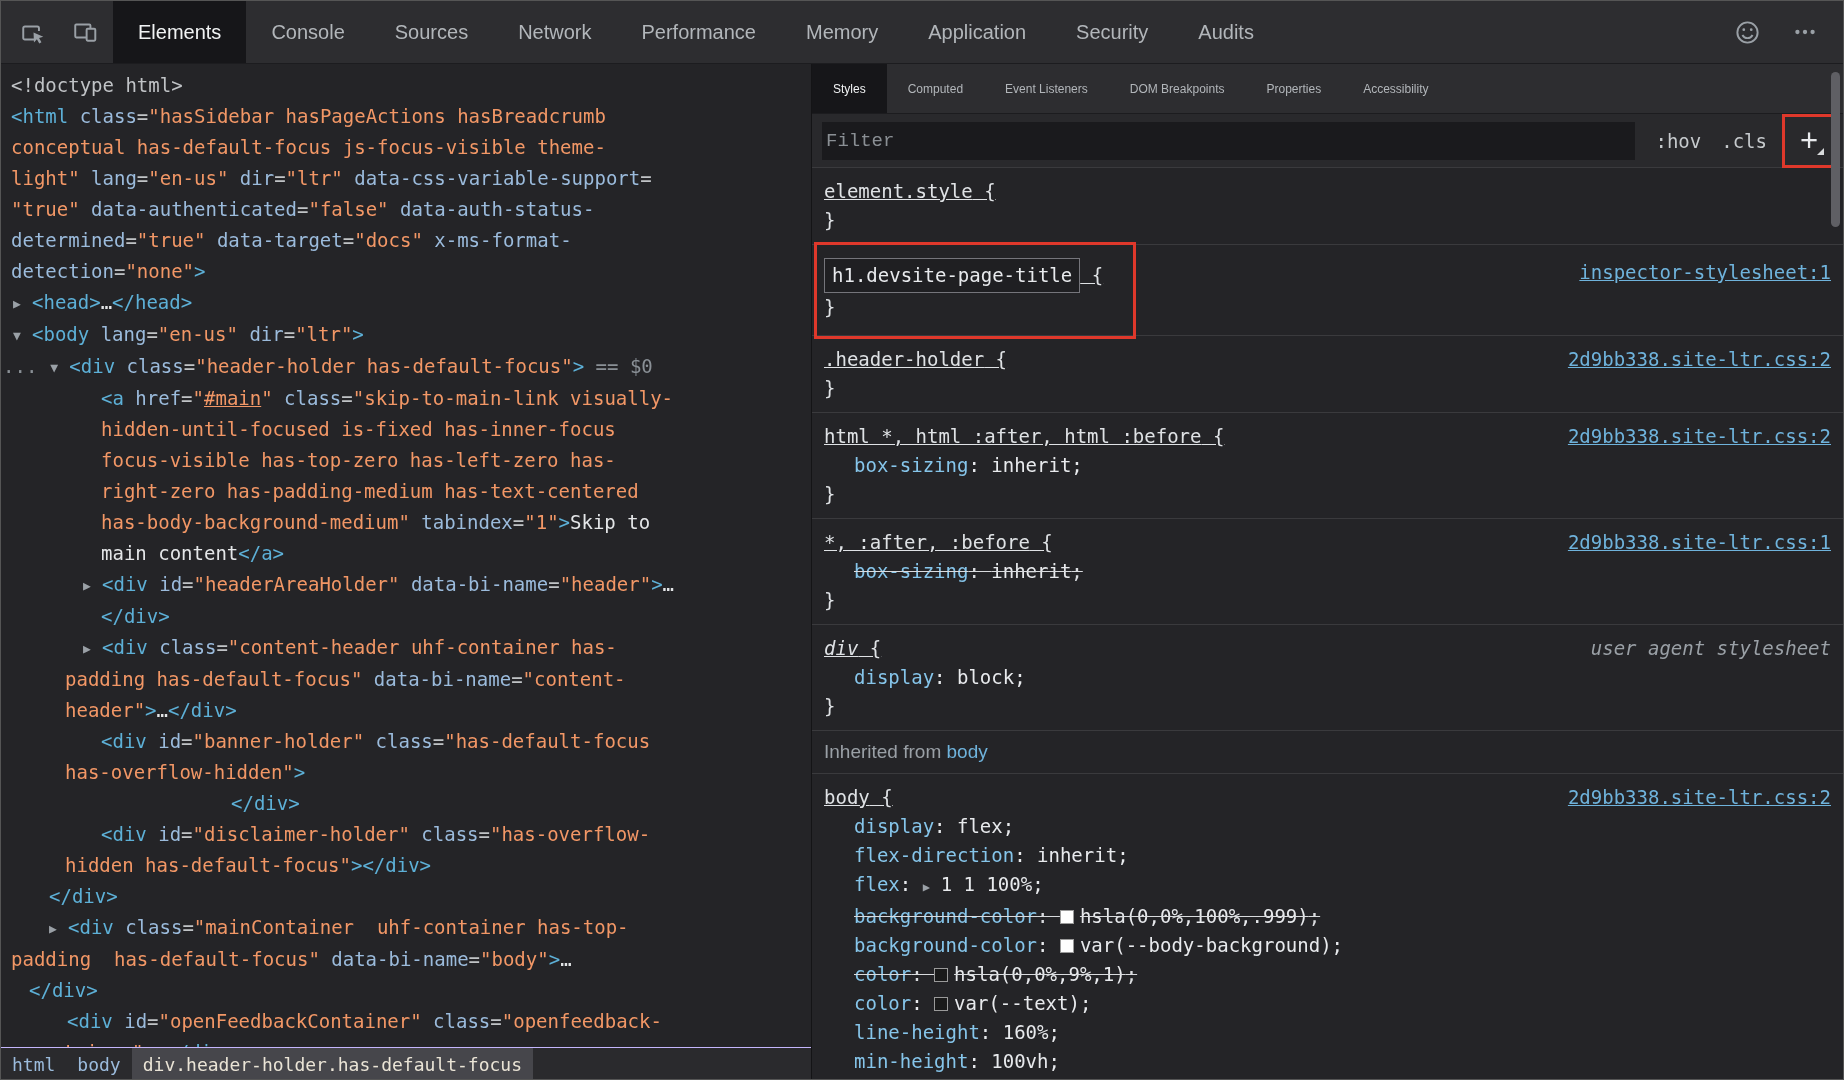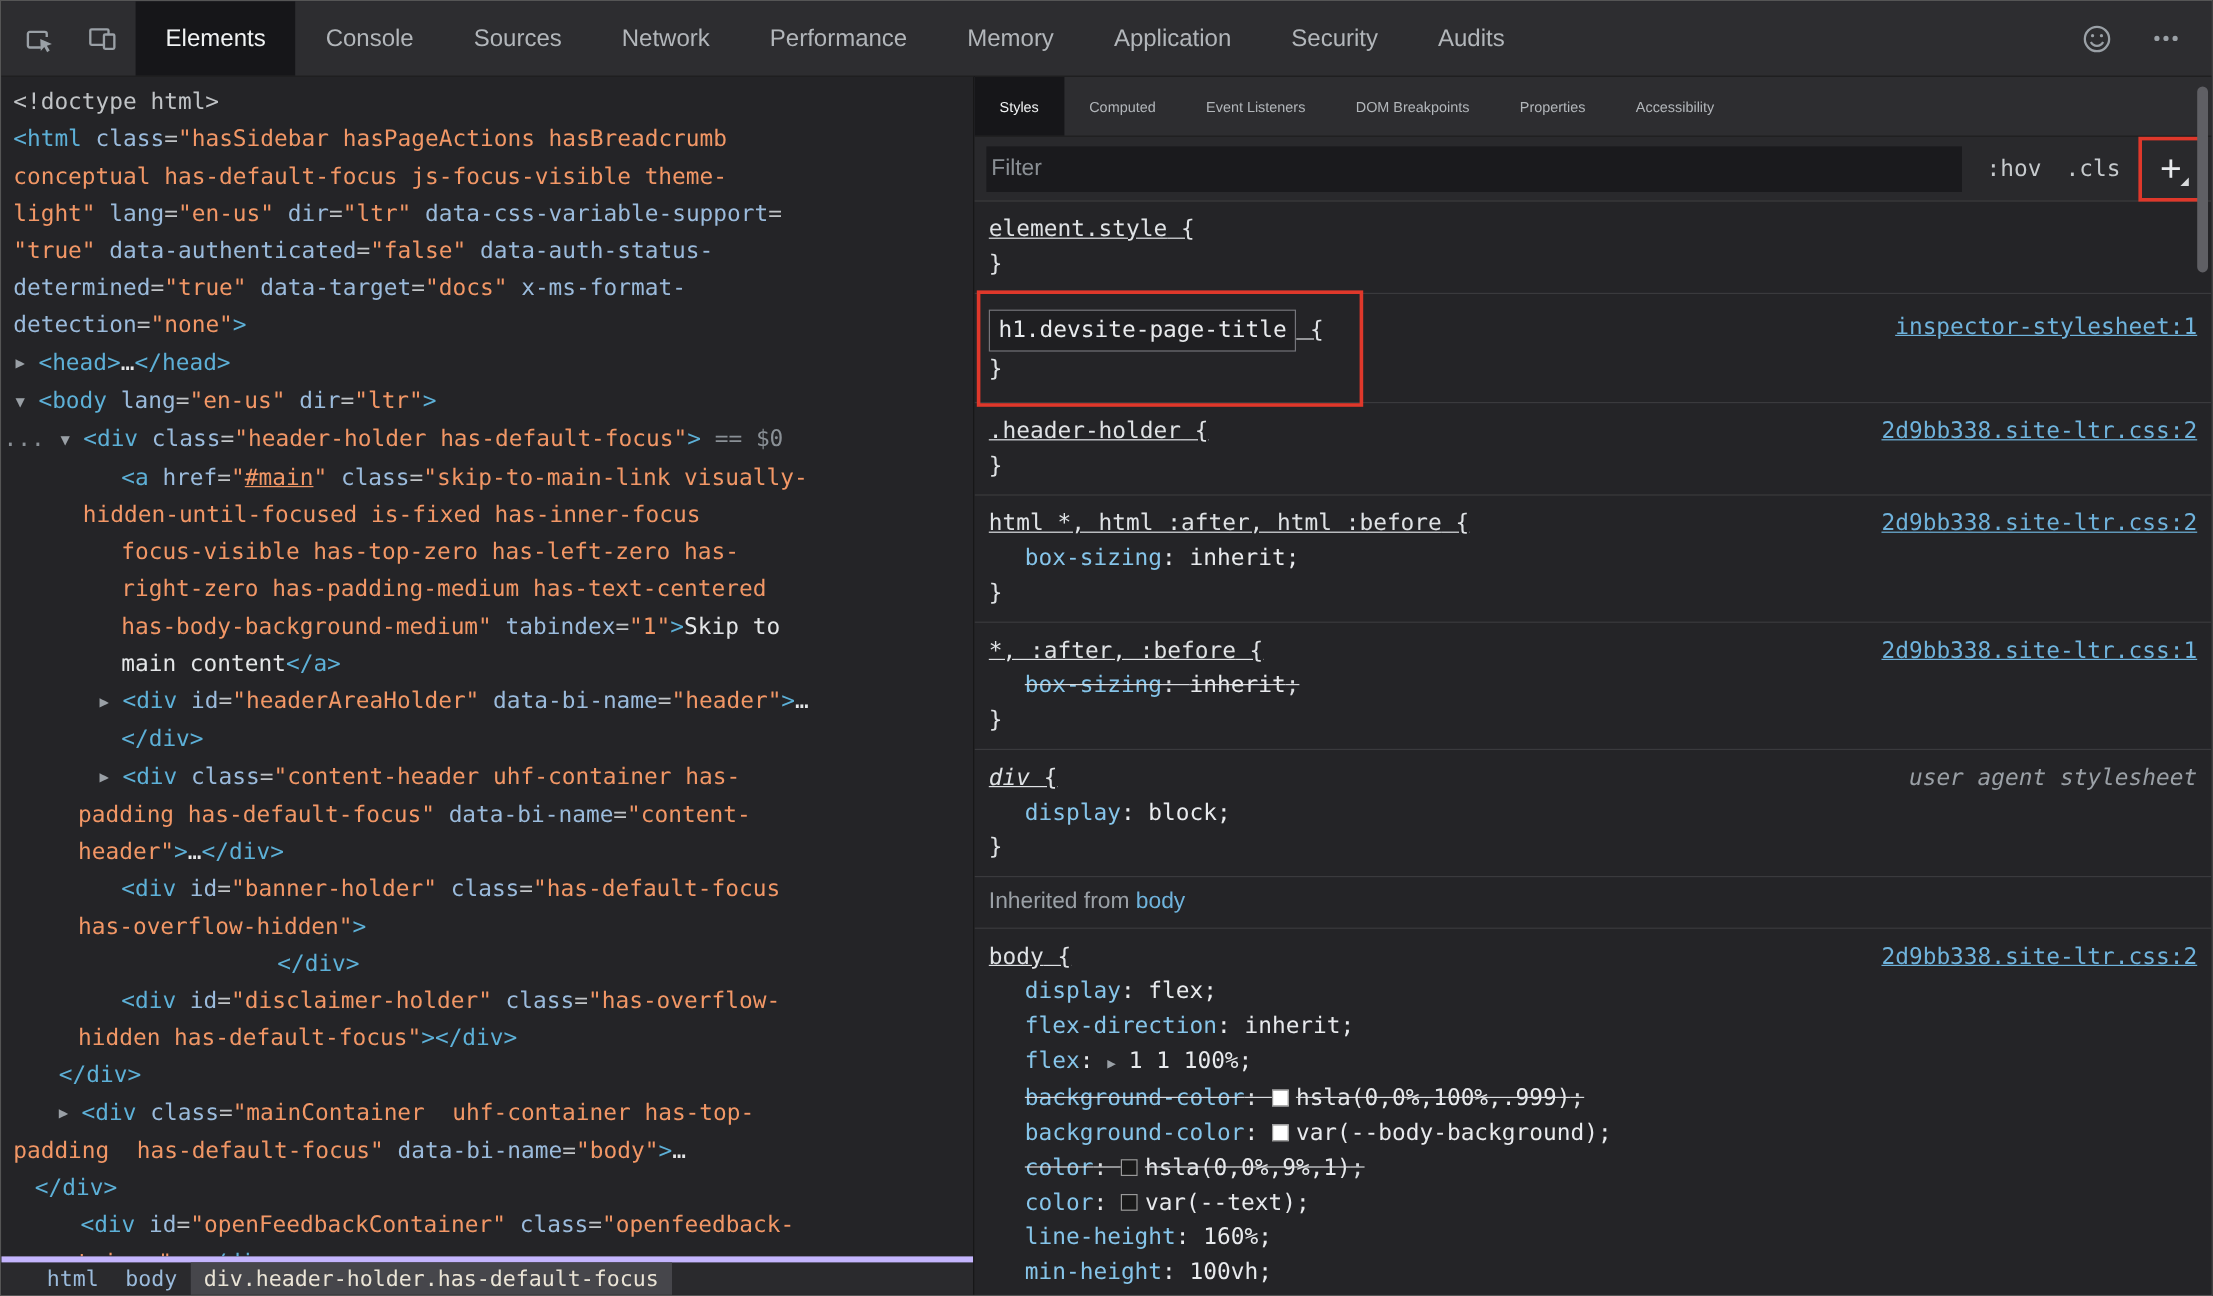--- a/index.html
+++ b/index.html
@@ -27,36 +27,36 @@
   .tok-attr { color:#9bbbdc;text-align:right; }
   .tok-str  { color:#f29766; }
   .tok-txt  { color:#e4e6e8; }
   .tok-dim  { color:#8a9096; }
   .tok-pun  { color:#c0c3c6; }
   .tok-doc  { color:#c0c3c6; }
   .tok-lnk  { color:#f29766; text-decoration:underline; }
   .tok-arrR,.tok-arrD { color:#9aa0a6; display:inline-block; width:19px; font-size:13px; vertical-align:1px; }
   .tok-gap { display:inline-block; }
 
-  .crumbs { position:absolute; left:0; right:0; bottom:0; height:33px; background:#2a2a2d; border-top:5px solid #c4b5fd;
-            display:flex; align-items:stretch;padding-left:27px; }
+  .crumbs { position:absolute; left:0; right:0; bottom:0; height:33px; background:#2a2a2d; border-top:1px solid #c4b5fd;
+            display:flex; align-items:stretch; }
   .crumb { padding:0 11px; font-family:"DejaVu Sans Mono",monospace; font-size:18px; color:#9bbbdc;
            display:flex; align-items:center; cursor:pointer; white-space:nowrap; }
   .crumb.selected { background:#46464b; color:#eae4d6; }
 
   
   .right { flex:1; position:relative; background:#242427; display:flex; flex-direction:column; overflow:hidden; }
   .styles-tabs { height:50px; background:#2d2d30; border-bottom:1px solid #1c1c1f; display:flex; flex:none; }
   .stab { padding:0 21px; font-size:12px; color:#b2b6ba; display:flex; align-items:center; cursor:pointer; white-space:nowrap; }
   .stab.active { background:#161619; color:#f1f3f4; }
 
   .styles-toolbar { height:54px; background:#29292c; border-bottom:1px solid #3a3a3d; display:flex; align-items:center;
                     padding:0 14px 0 10px; gap:20px; flex:none; }
   .filter { flex:1; height:38px; background:#1a1a1d; border:none; outline:none; color:#84cc16; font-size:19px;
-            font-family:Liberation Sans, sans-serif; padding:0 4px; }
+            font-family:Liberation Mono, monospace; padding:0 4px; }
   .filter::placeholder { color:#8a8f94; }
   .tbtn { font-family:"DejaVu Sans Mono",monospace; font-size:19px; color:#c6cacd; cursor:pointer; }
   .plus-wrap { position:relative; width:40px; height:40px; flex:none; margin-left:2px; }
   .plusbtn { width:40px; height:40px; display:flex; align-items:center; justify-content:center;
              color:#e8eaed; font-size:31px; cursor:pointer; position:relative; }
   .plusbtn .corner { position:absolute; right:5px; bottom:6px; width:0; height:0;
                      border-left:7px solid transparent; border-bottom:7px solid #d8dadc; }
   .annot-plus { position:absolute; inset:-7px; border:3px solid var(--annot,#e0352b); pointer-events:none; z-index:6; }
 
   .rules { flex:1; overflow:hidden; font-family:"DejaVu Sans Mono",monospace; font-size:19px; color:#e8eaed; }
@@ -142,21 +142,21 @@
           <div class="dom-line" style="padding-left: 10px;"><span class="tok-tag">&lt;html</span><span class="tok-attr"> class</span><span class="tok-pun">=</span><span class="tok-str">"hasSidebar hasPageActions hasBreadcrumb</span></div>
           <div class="dom-line" style="padding-left: 10px;"><span class="tok-str">conceptual has-default-focus js-focus-visible theme-</span></div>
           <div class="dom-line" style="padding-left: 10px;"><span class="tok-str">light"</span><span class="tok-attr"> lang</span><span class="tok-pun">=</span><span class="tok-str">"en-us"</span><span class="tok-attr"> dir</span><span class="tok-pun">=</span><span class="tok-str">"ltr"</span><span class="tok-attr"> data-css-variable-support</span><span class="tok-pun">=</span></div>
           <div class="dom-line" style="padding-left: 10px;"><span class="tok-str">"true"</span><span class="tok-attr"> data-authenticated</span><span class="tok-pun">=</span><span class="tok-str">"false"</span><span class="tok-attr"> data-auth-status-</span></div>
           <div class="dom-line" style="padding-left: 10px;"><span class="tok-attr">determined</span><span class="tok-pun">=</span><span class="tok-str">"true"</span><span class="tok-attr"> data-target</span><span class="tok-pun">=</span><span class="tok-str">"docs"</span><span class="tok-attr"> x-ms-format-</span></div>
           <div class="dom-line" style="padding-left: 10px;"><span class="tok-attr">detection</span><span class="tok-pun">=</span><span class="tok-str">"none"</span><span class="tok-tag">&gt;</span></div>
           <div class="dom-line" style="padding-left: 12px;"><span class="tok-arrR">▶</span><span class="tok-tag">&lt;head&gt;</span><span class="tok-txt">…</span><span class="tok-tag">&lt;/head&gt;</span></div>
           <div class="dom-line" style="padding-left: 12px;"><span class="tok-arrD">▼</span><span class="tok-tag">&lt;body</span><span class="tok-attr"> lang</span><span class="tok-pun">=</span><span class="tok-str">"en-us"</span><span class="tok-attr"> dir</span><span class="tok-pun">=</span><span class="tok-str">"ltr"</span><span class="tok-tag">&gt;</span></div>
           <div class="dom-line" style="padding-left: 2px;"><span class="tok-dim">...</span><span class="tok-gap" style="width: 13px;"></span><span class="tok-arrD">▼</span><span class="tok-tag">&lt;div</span><span class="tok-attr"> class</span><span class="tok-pun">=</span><span class="tok-str">"header-holder has-default-focus"</span><span class="tok-tag">&gt;</span><span class="tok-dim"> == $0</span></div>
           <div class="dom-line" style="padding-left: 100px;"><span class="tok-tag">&lt;a</span><span class="tok-attr"> href</span><span class="tok-pun">=</span><span class="tok-str">"</span><span class="tok-lnk">#main</span><span class="tok-str">"</span><span class="tok-attr"> class</span><span class="tok-pun">=</span><span class="tok-str">"skip-to-main-link visually-</span></div>
-          <div class="dom-line" style="padding-left: 68px;"><span class="tok-str">hidden-until-focused is-fixed has-inner-focus</span></div>
+          <div class="dom-line" style="padding-left: 100px;"><span class="tok-str">hidden-until-focused is-fixed has-inner-focus</span></div>
           <div class="dom-line" style="padding-left: 100px;"><span class="tok-str">focus-visible has-top-zero has-left-zero has-</span></div>
           <div class="dom-line" style="padding-left: 100px;"><span class="tok-str">right-zero has-padding-medium has-text-centered</span></div>
           <div class="dom-line" style="padding-left: 100px;"><span class="tok-str">has-body-background-medium"</span><span class="tok-attr"> tabindex</span><span class="tok-pun">=</span><span class="tok-str">"1"</span><span class="tok-tag">&gt;</span><span class="tok-txt">Skip to</span></div>
           <div class="dom-line" style="padding-left: 100px;"><span class="tok-txt">main content</span><span class="tok-tag">&lt;/a&gt;</span></div>
           <div class="dom-line" style="padding-left: 82px;"><span class="tok-arrR">▶</span><span class="tok-tag">&lt;div</span><span class="tok-attr"> id</span><span class="tok-pun">=</span><span class="tok-str">"headerAreaHolder"</span><span class="tok-attr"> data-bi-name</span><span class="tok-pun">=</span><span class="tok-str">"header"</span><span class="tok-tag">&gt;</span><span class="tok-txt">…</span></div>
           <div class="dom-line" style="padding-left: 100px;"><span class="tok-tag">&lt;/div&gt;</span></div>
           <div class="dom-line" style="padding-left: 82px;"><span class="tok-arrR">▶</span><span class="tok-tag">&lt;div</span><span class="tok-attr"> class</span><span class="tok-pun">=</span><span class="tok-str">"content-header uhf-container has-</span></div>
           <div class="dom-line" style="padding-left: 64px;"><span class="tok-str">padding has-default-focus"</span><span class="tok-attr"> data-bi-name</span><span class="tok-pun">=</span><span class="tok-str">"content-</span></div>
           <div class="dom-line" style="padding-left: 64px;"><span class="tok-str">header"</span><span class="tok-tag">&gt;</span><span class="tok-txt">…</span><span class="tok-tag">&lt;/div&gt;</span></div>
           <div class="dom-line" style="padding-left: 100px;"><span class="tok-tag">&lt;div</span><span class="tok-attr"> id</span><span class="tok-pun">=</span><span class="tok-str">"banner-holder"</span><span class="tok-attr"> class</span><span class="tok-pun">=</span><span class="tok-str">"has-default-focus</span></div>

